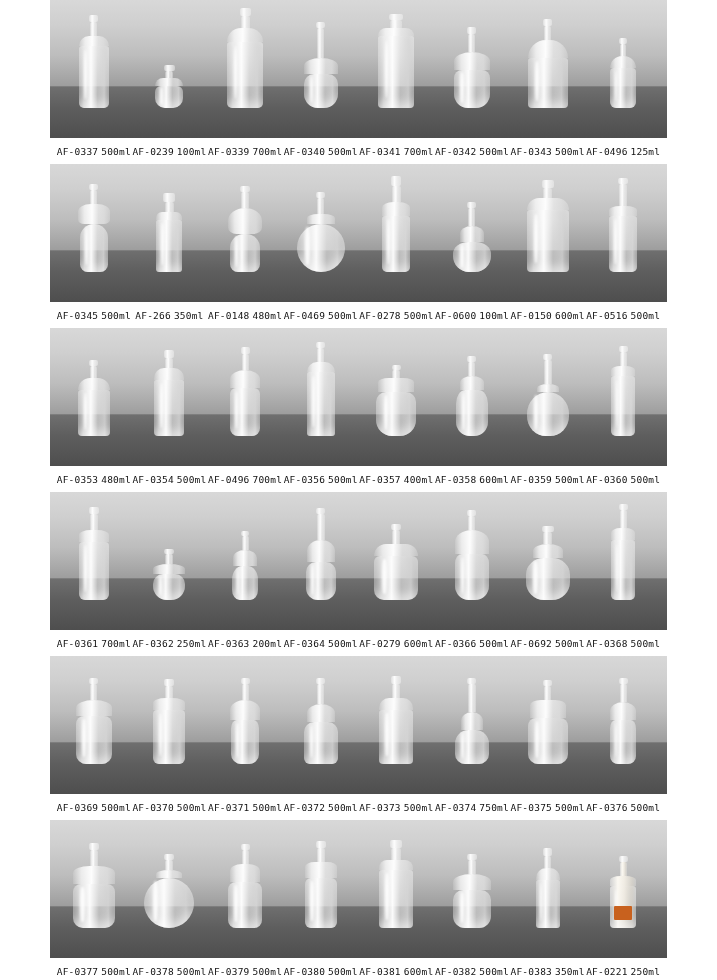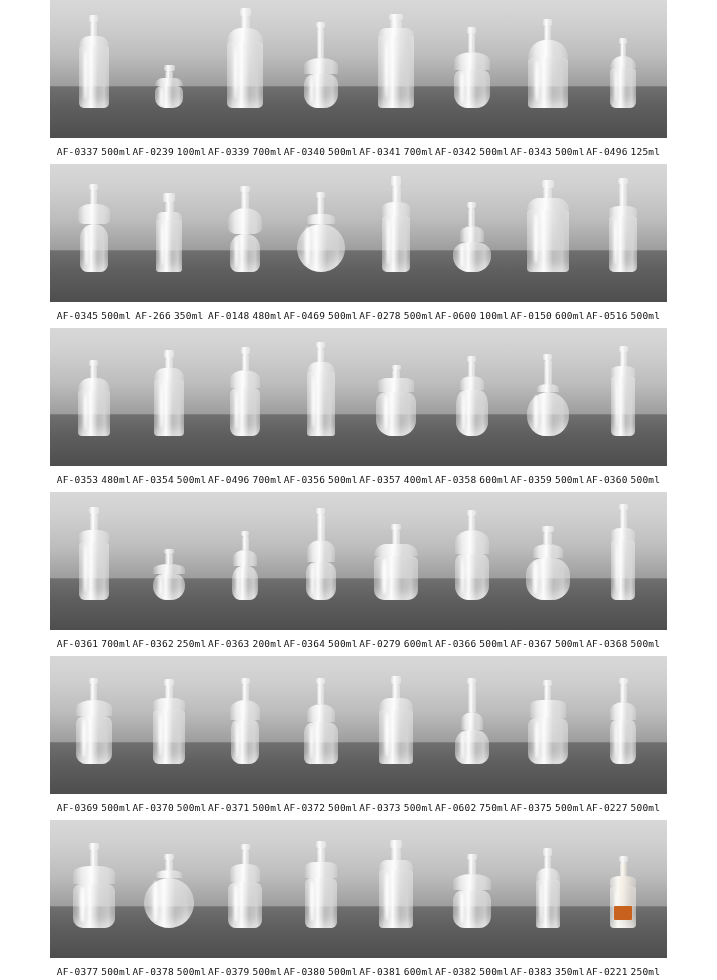--- a/index.html
+++ b/index.html
@@ -480,21 +480,21 @@
         </div>
       </div>
     </div>
     <div class="labels">
       <div class="label"><span class="code">AF-0361</span><span>700ml</span></div>
       <div class="label"><span class="code">AF-0362</span><span>250ml</span></div>
       <div class="label"><span class="code">AF-0363</span><span>200ml</span></div>
       <div class="label"><span class="code">AF-0364</span><span>500ml</span></div>
       <div class="label"><span class="code">AF-0279</span><span>600ml</span></div>
       <div class="label"><span class="code">AF-0366</span><span>500ml</span></div>
-      <div class="label"><span class="code">AF-0367</span><span>500ml</span></div>
+      <div class="label"><span class="code">AF-0692</span><span>500ml</span></div>
       <div class="label"><span class="code">AF-0368</span><span>500ml</span></div>
     </div>
   </div>
 
   <div class="row-spacer"></div>
 
   <div class="catalog-row">
     <div class="photo-strip">
       <div class="cell">
         <div class="bottle-wrap">
@@ -560,23 +560,23 @@
           <div class="body" style="width:26px;height:44px;border-radius:20% 20% 8px 8px;"></div>
         </div>
       </div>
     </div>
     <div class="labels">
       <div class="label"><span class="code">AF-0369</span><span>500ml</span></div>
       <div class="label"><span class="code">AF-0370</span><span>500ml</span></div>
       <div class="label"><span class="code">AF-0371</span><span>500ml</span></div>
       <div class="label"><span class="code">AF-0372</span><span>500ml</span></div>
       <div class="label"><span class="code">AF-0373</span><span>500ml</span></div>
-      <div class="label"><span class="code">AF-0602</span><span>750ml</span></div>
+      <div class="label"><span class="code">AF-0374</span><span>750ml</span></div>
       <div class="label"><span class="code">AF-0375</span><span>500ml</span></div>
-      <div class="label"><span class="code">AF-0227</span><span>500ml</span></div>
+      <div class="label"><span class="code">AF-0376</span><span>500ml</span></div>
     </div>
   </div>
 
   <div class="row-spacer"></div>
 
   <div class="catalog-row">
     <div class="photo-strip">
       <div class="cell">
         <div class="bottle-wrap">
           <div class="cap" style="width:10px;height:7px;"></div>

